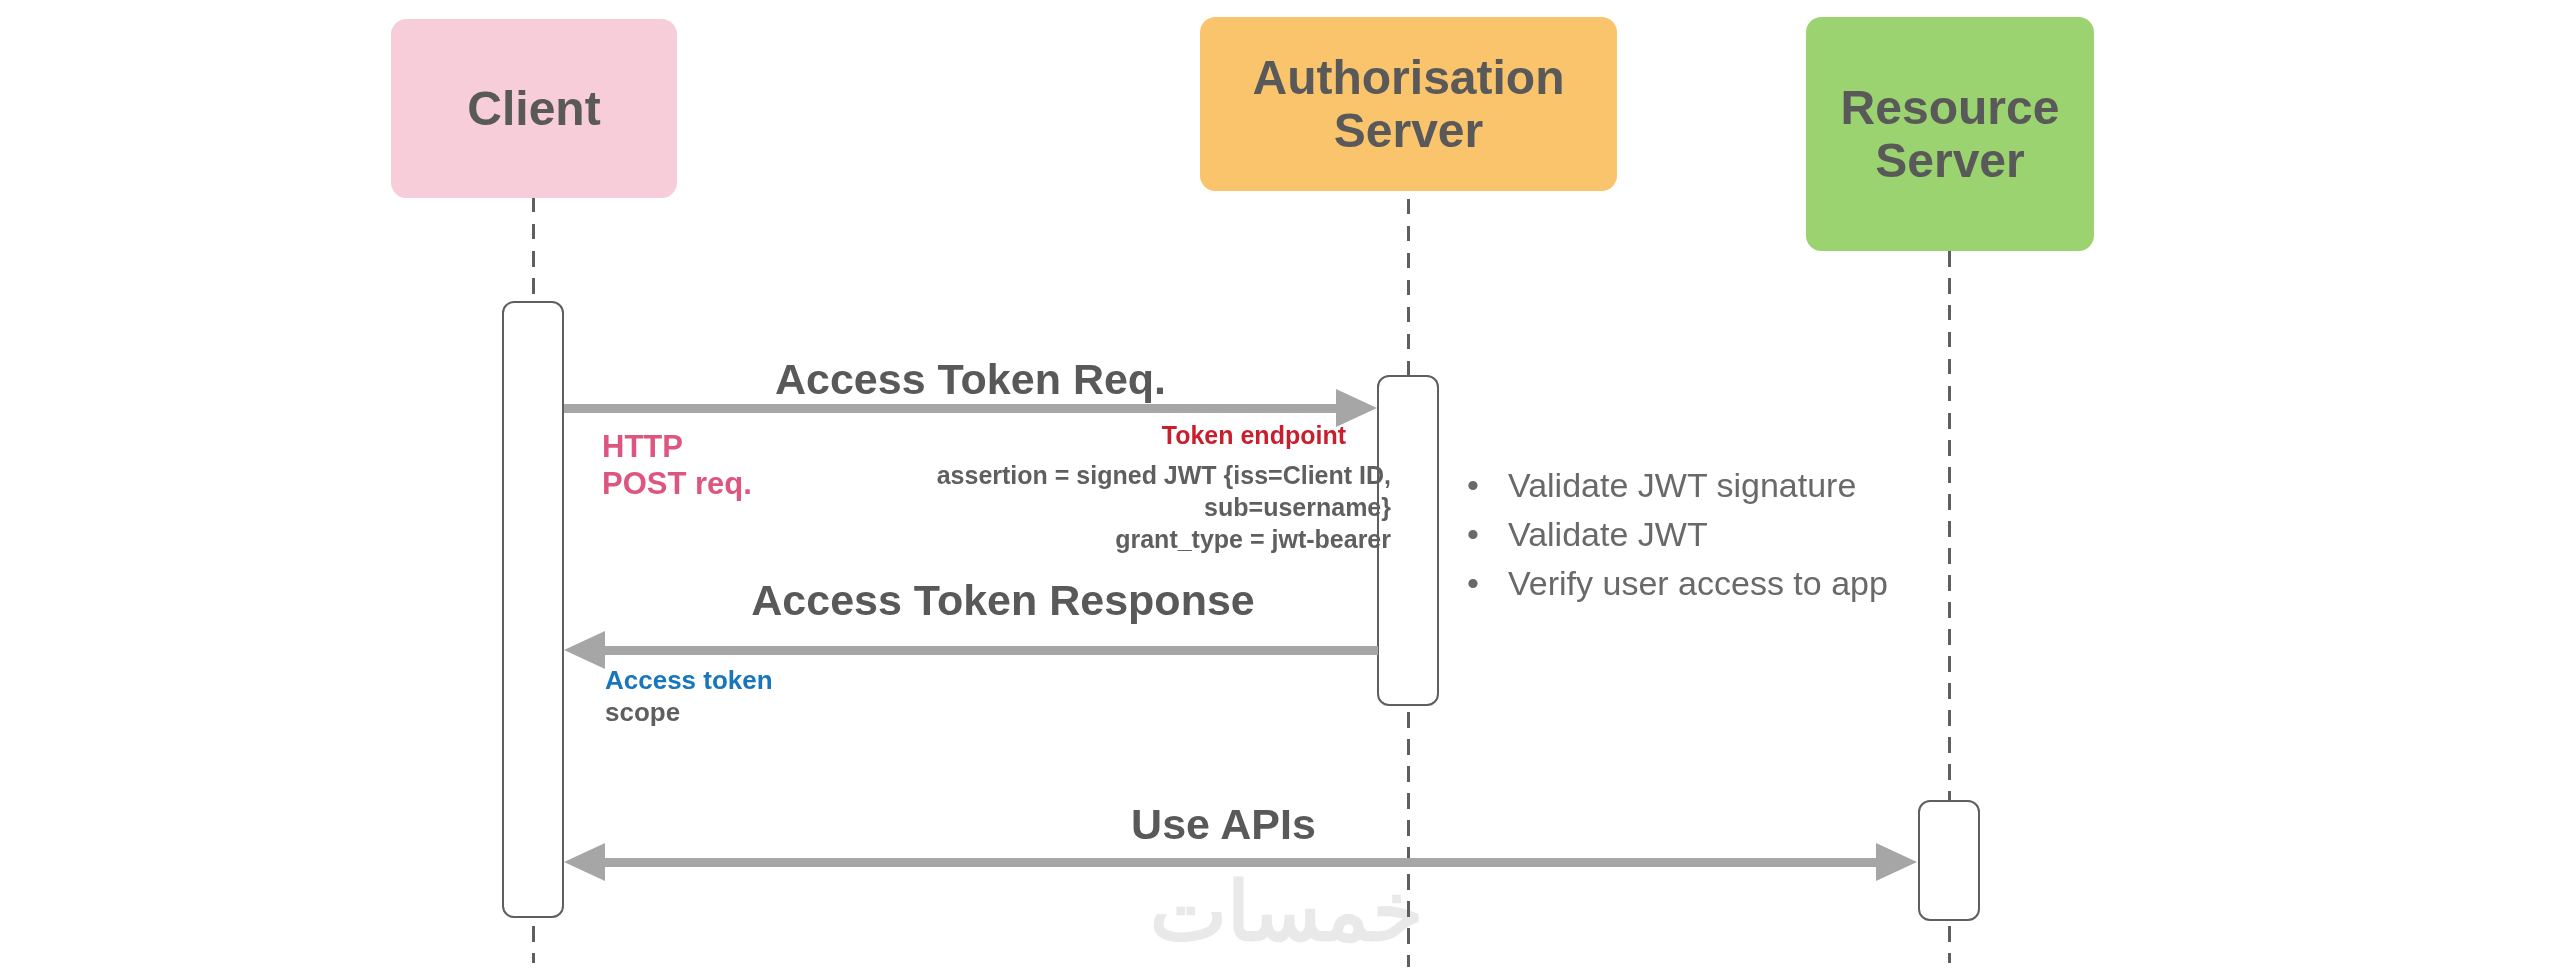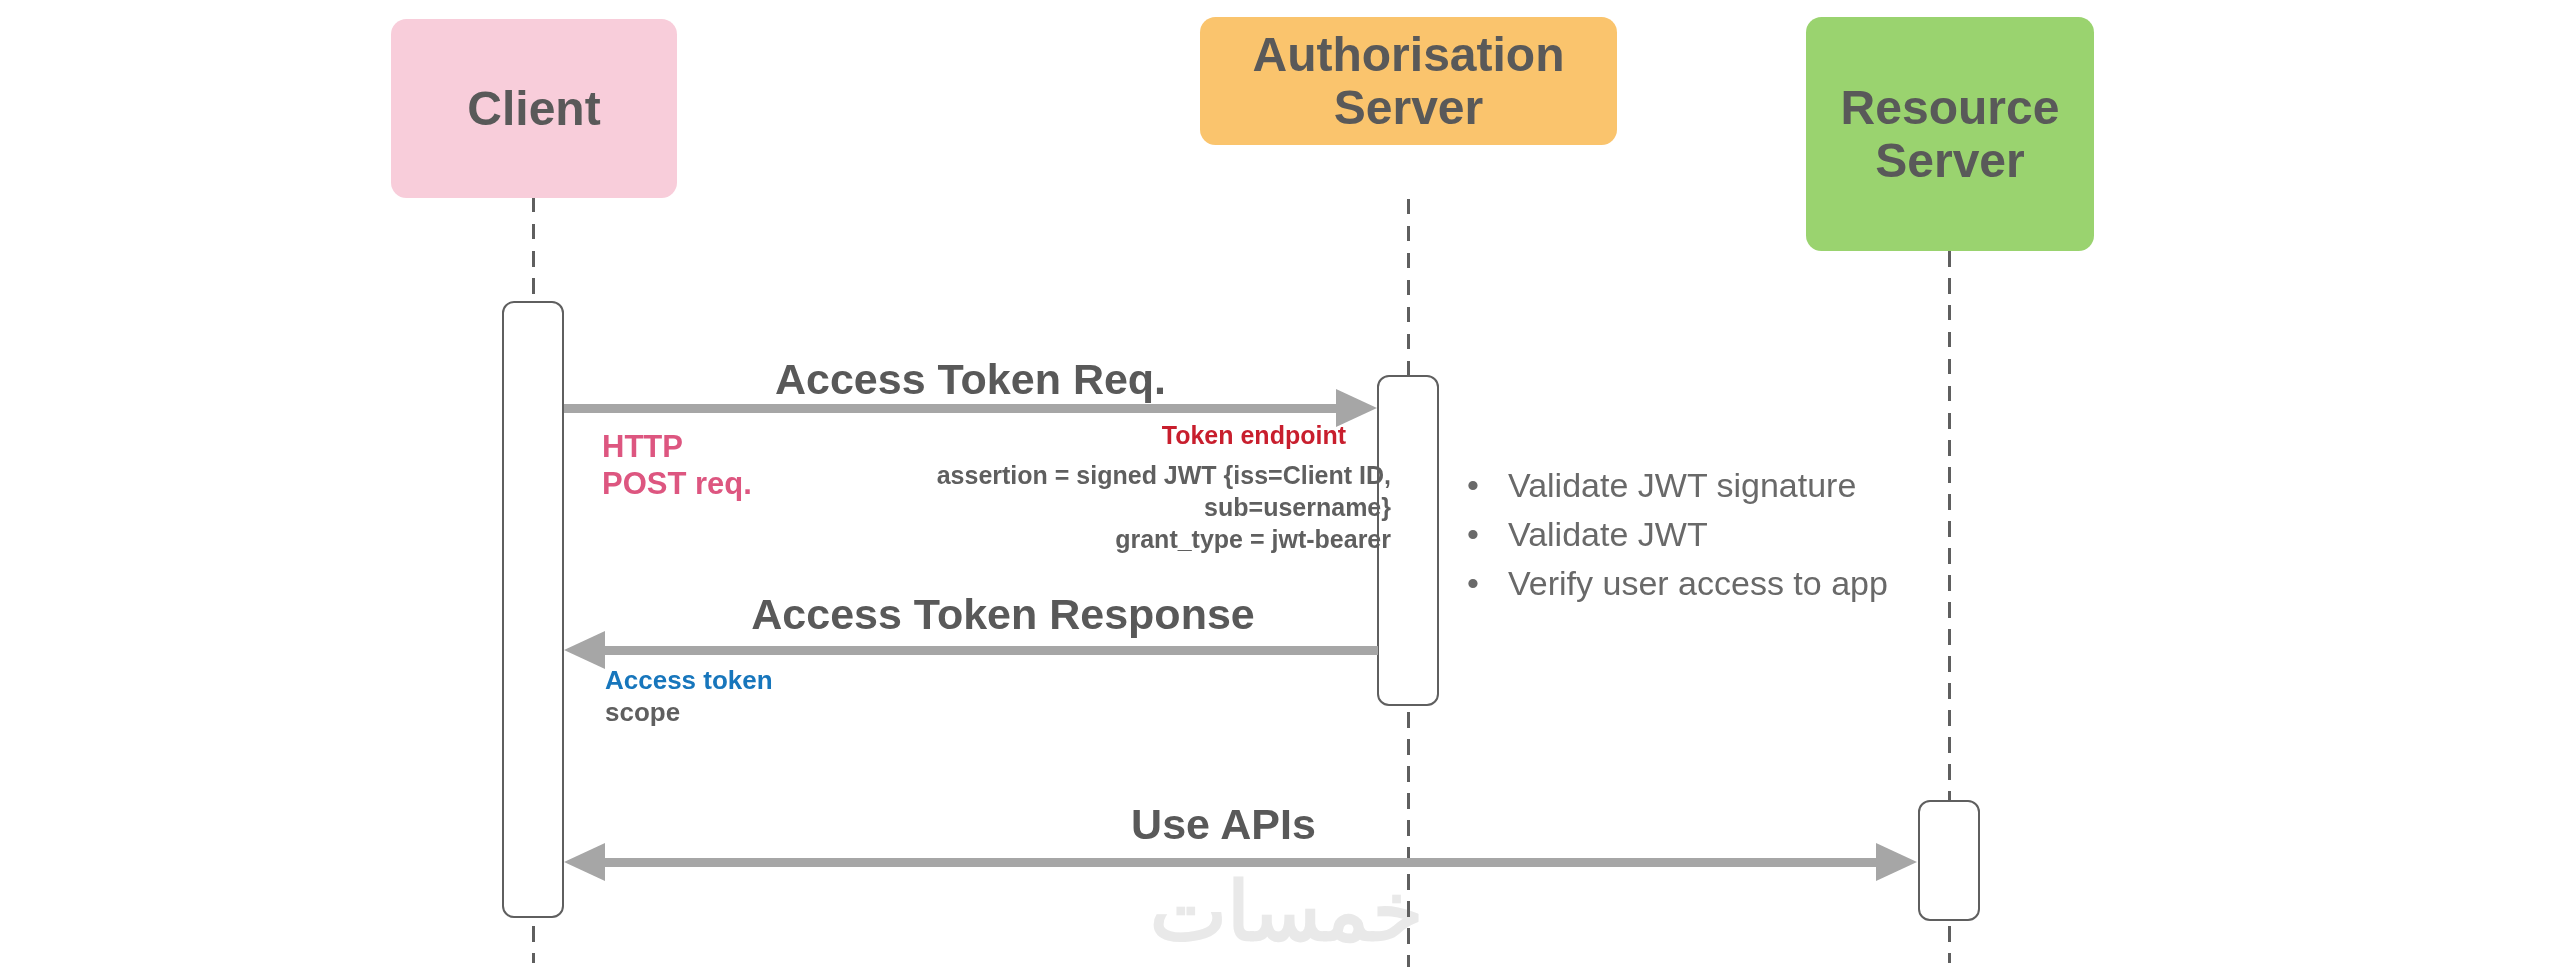--- a/index.html
+++ b/index.html
@@ -62,21 +62,21 @@
 
   <div class="watermark">خمسات</div>
 
   <div class="lifeline" style="left:532px;top:197px;height:766px;"></div>
   <div class="lifeline" style="left:1407px;top:199px;height:768px;"></div>
   <div class="lifeline" style="left:1948px;top:197px;height:766px;"></div>
 
   <div class="actor" style="left: 391px; top: 19px; width: 286px; height: 179px; background: rgb(248, 205, 218);">
     <span>Client</span>
   </div>
-  <div class="actor" style="left: 1200px; top: 17px; width: 417px; height: 128px; background: rgb(250, 196, 109); justify-content: flex-end;">
+  <div class="actor" style="left: 1200px; top: 17px; width: 417px; height: 174px; background: rgb(250, 196, 109); justify-content: flex-end;">
     <span>Authorisation Server</span>
   </div>
   <div class="actor" style="left: 1806px; top: 17px; width: 288px; height: 234px; background: rgb(154, 211, 111);">
     <span>Resource Server</span>
   </div>
 
   <div class="activation" style="left:502px;top:301px;width:62px;height:617px;"></div>
   <div class="activation" style="left:1377px;top:375px;width:62px;height:331px;"></div>
   <div class="activation" style="left:1918px;top:800px;width:62px;height:121px;"></div>
 
@@ -102,21 +102,21 @@
     <div class="task">
       <span class="bullet">•</span>
       <span>Validate JWT</span>
     </div>
     <div class="task">
       <span class="bullet">•</span>
       <span>Verify user access to app</span>
     </div>
   </div>
 
-  <div class="msg-title" style="left:564px;top:592px;width:878px;">Access Token Response</div>
+  <div class="msg-title" style="left:564px;top:578px;width:878px;">Access Token Response</div>
   <div class="shaft" style="left:604px;top:646px;width:774px;"></div>
   <div class="head left" style="left:564px;top:631px;"></div>
 
   <div class="note blue" style="left:605px;top:664px;font-size:26px;line-height:32px;white-space:nowrap;">Access token</div>
   <div class="note gray" style="left:605px;top:696px;font-size:26px;line-height:32px;white-space:nowrap;">scope</div>
 
 
   <div class="msg-title" style="left:564px;top:802px;width:1319px;">Use APIs</div>
   <div class="shaft" style="left:604px;top:858px;width:1274px;"></div>
   <div class="head left" style="left:564px;top:843px;"></div>

